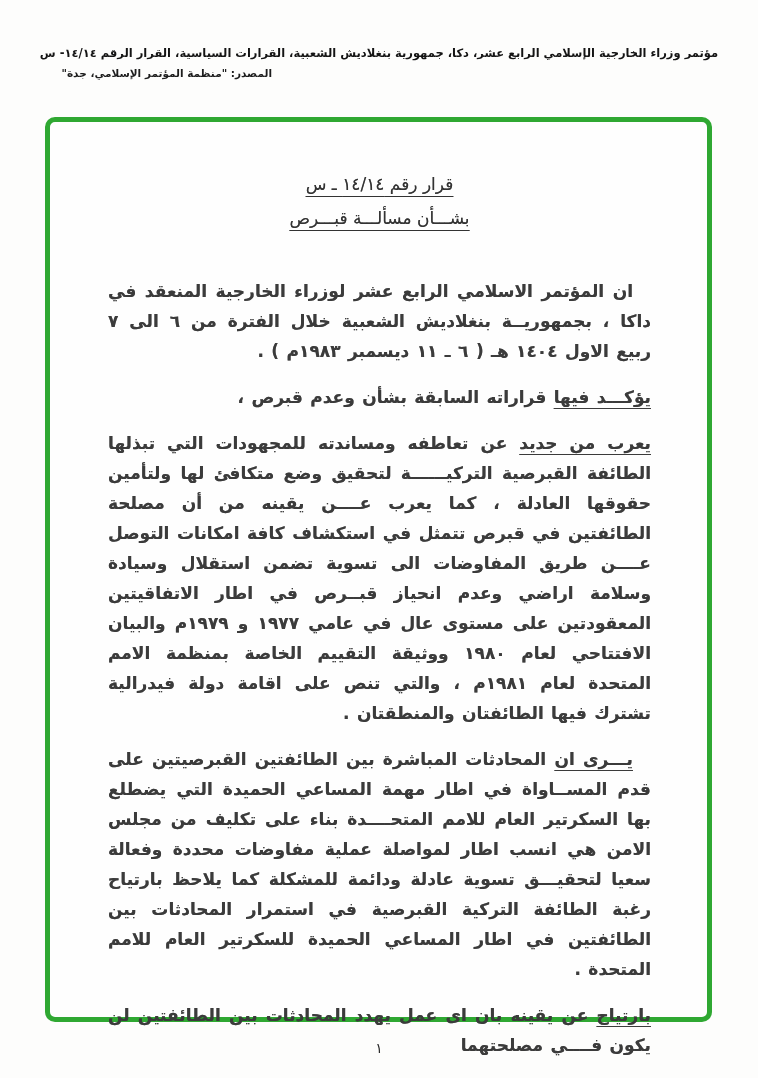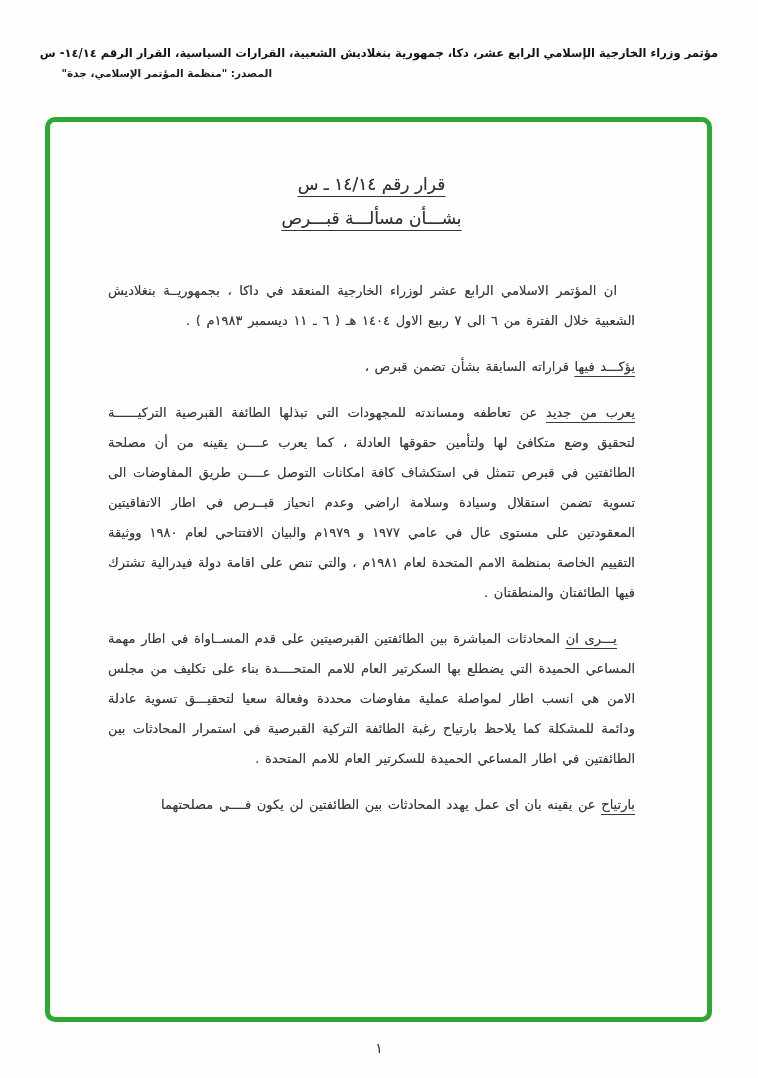--- a/index.html
+++ b/index.html
@@ -44,21 +44,21 @@
     top: 117px;
     width: 657px;
     height: 895px;
     border: 5px solid #2fa832;
     border-radius: 10px;
     background: #fefefe;
     box-sizing: content-box;
   }
   .scan-content {
     direction: rtl;
-    padding: 42px 72px 0 58px;
+    padding: 42px 56px 0 58px;
     color: #3b3b3b;
     text-shadow: 0 0 0.5px rgba(40,40,40,0.55);
   }
   .title-block {
     text-align: center;
     margin-top: 10px;
     margin-bottom: 48px;
   }
   .title-line {
     display: inline-block;
@@ -75,27 +75,28 @@
   }
   .title-line2 span {
     display: inline-block;
     font-size: 17px;
     letter-spacing: 1px;
     color: #333333;
     text-decoration: underline;
     text-underline-offset: 6px;
   }
   .para {
-    font-size: 13px;
+    font-size: 17px;
     line-height: 30px;
     text-align: justify;
     text-align-last: right;
     word-spacing: 1.5px;
     margin: 0 0 16px 0;
     text-indent: 18px;
+    font-weight: bold;
   }
   .para.no-indent { text-indent: 0; }
   .u {
     text-decoration: underline;
     text-underline-offset: 5px;
     text-decoration-thickness: 1px;
   }
   
   .page-number {
     position: absolute;
@@ -125,21 +126,21 @@
         <span class="title-line2">
           <span>بشـــأن مسألـــة قبـــرص</span>
         </span>
       </div>
 
       <p class="para">
         <span>ان المؤتمر الاسلامي الرابع عشر لوزراء الخارجية المنعقد في داكا ، بجمهوريــة بنغلاديش الشعبية خلال الفترة من ٦ الى ٧ ربيع الاول ١٤٠٤ هـ ( ٦ ـ ١١ ديسمبر ١٩٨٣م ) .</span>
       </p>
 
       <p class="para no-indent">
-        <span class="u">يؤكـــد فيها</span><span> قراراته السابقة بشأن تضمن قبرص ،</span>
+        <span class="u">يؤكـــد فيها</span><span> قراراته السابقة بشأن وعدم قبرص ،</span>
       </p>
 
       <p class="para no-indent">
         <span class="u">يعرب من جديد</span><span> عن تعاطفه ومساندته للمجهودات التي تبذلها الطائفة القبرصية التركيــــــة لتحقيق وضع متكافئ لها ولتأمين حقوقها العادلة ، كما يعرب عــــن يقينه من أن مصلحة الطائفتين في قبرص تتمثل في استكشاف كافة امكانات التوصل عــــن طريق المفاوضات الى تسوية تضمن استقلال وسيادة وسلامة اراضي وعدم انحياز قبــرص في اطار الاتفاقيتين المعقودتين على مستوى عال في عامي ١٩٧٧ و ١٩٧٩م والبيان الافتتاحي لعام ١٩٨٠ ووثيقة التقييم الخاصة بمنظمة الامم المتحدة لعام ١٩٨١م ، والتي تنص على اقامة دولة فيدرالية تشترك فيها الطائفتان والمنطقتان .</span>
       </p>
 
       <p class="para">
         <span class="u">يـــرى ان</span><span> المحادثات المباشرة بين الطائفتين القبرصيتين على قدم المســاواة في اطار مهمة المساعي الحميدة التي يضطلع بها السكرتير العام للامم المتحــــدة بناء على تكليف من مجلس الامن هي انسب اطار لمواصلة عملية مفاوضات محددة وفعالة سعيا لتحقيـــق تسوية عادلة ودائمة للمشكلة كما يلاحظ بارتياح رغبة الطائفة التركية القبرصية في استمرار المحادثات بين الطائفتين في اطار المساعي الحميدة للسكرتير العام للامم المتحدة .</span>
       </p>
 

